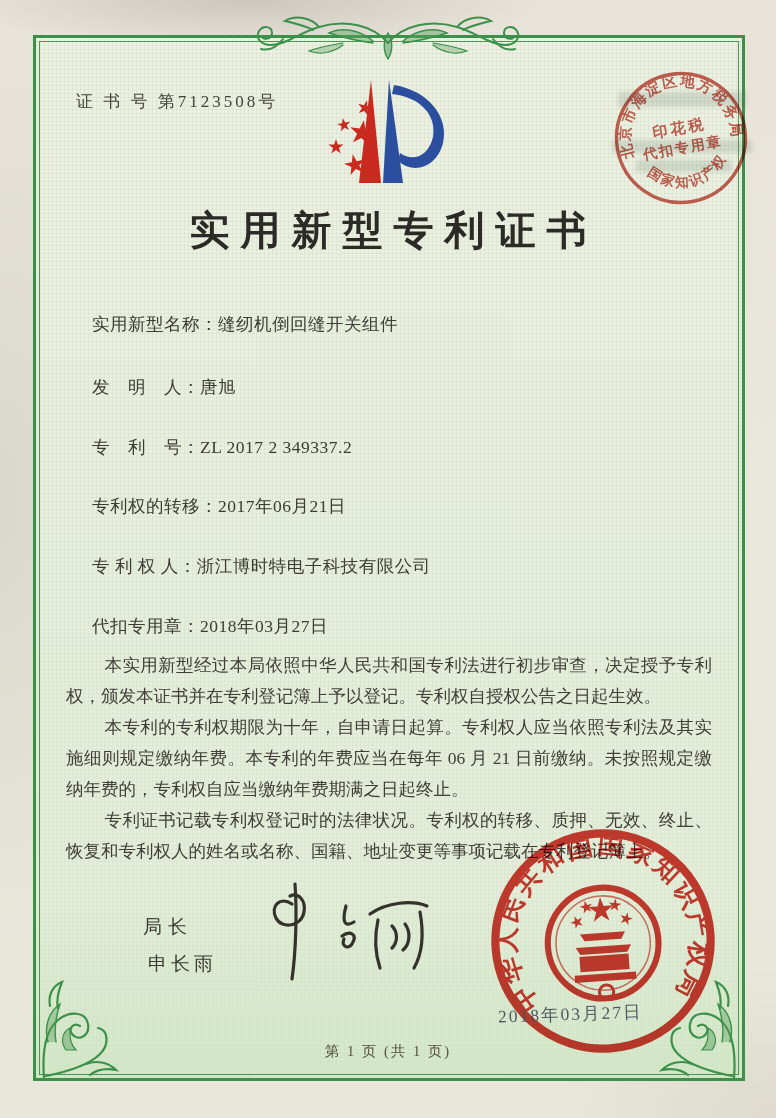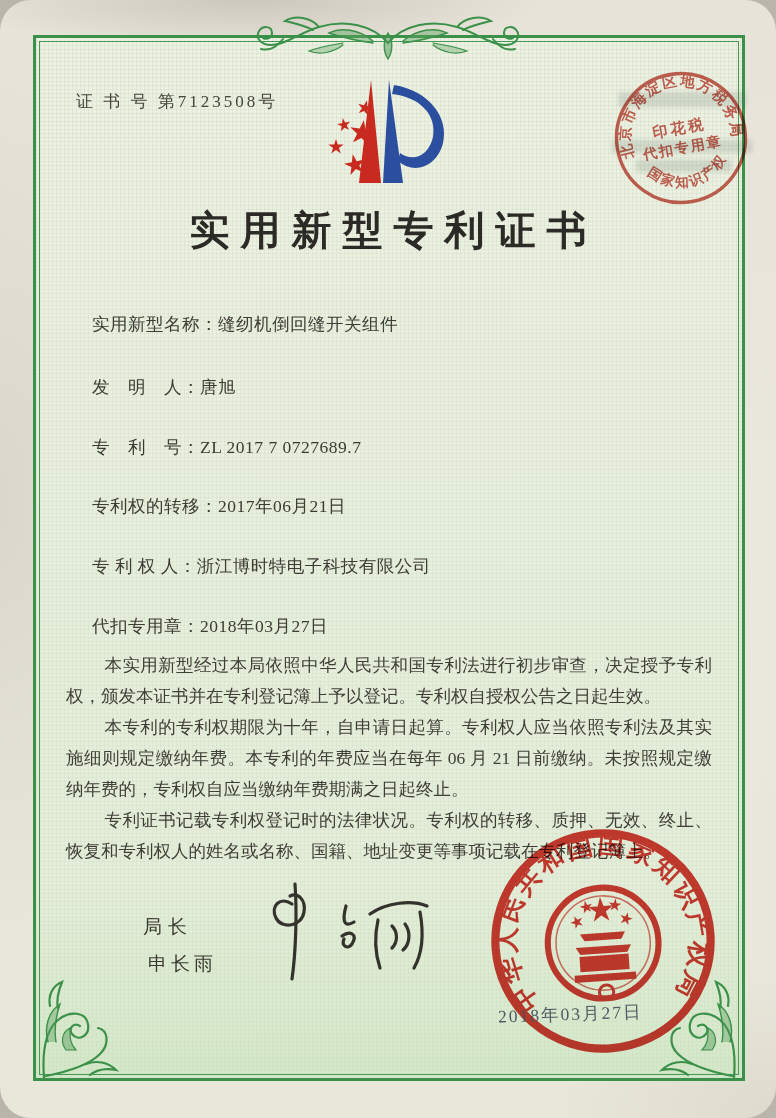--- a/index.html
+++ b/index.html
@@ -4,21 +4,20 @@
 <style>
   html,body{margin:0;padding:0;background:#b9b5ab;}
   .page{
     position:relative;width:776px;height:1118px;overflow:hidden;
     font-family:"Liberation Serif","DejaVu Serif",serif;
     background:
       radial-gradient(ellipse 420px 70px at 32% 0%, rgba(95,90,78,.20), transparent 70%),
       radial-gradient(ellipse 260px 600px at 0% 45%, rgba(120,114,98,.14), transparent 75%),
       radial-gradient(ellipse 300px 200px at 100% 100%, rgba(120,114,98,.10), transparent 75%),
       linear-gradient(180deg,#e7e3d9 0%,#eae7dd 45%,#e9e6da 100%);
-    border-radius: 31px;
   }
   
   .frame{
     position:absolute;left:33px;top:35px;width:712px;height:1046px;
     border:3px solid #3b9149;box-sizing:border-box;
     background:
       linear-gradient(180deg, rgba(238,240,228,0) 0%, rgba(214,232,202,.40) 82%, rgba(198,226,186,.65) 100%),
       repeating-linear-gradient(0deg, rgba(108,168,108,.10) 0 1px, transparent 1px 4px),
       repeating-linear-gradient(90deg, rgba(108,168,108,.10) 0 1px, transparent 1px 4px),
       linear-gradient(#eef0e3,#eef0e3);
@@ -115,21 +114,21 @@
     <polygon points="63,10 73,113 51,113" fill="#c92a1f"></polygon>
     <polygon points="81,10 95,113 75,113" fill="#2b4f9e"></polygon>
     <path d="M86,15 C122,21 141,48 135,73 C129,97 106,105 90,91 L92,83 C106,93 121,85 125,67 C129,45 112,27 84,24 Z" fill="#2b4f9e"></path>
   </svg>
 
   <div class="title">实用新型专利证书</div>
 
   <div class="fields">
     <div class="field-row fr0"><span>实用新型名称：</span><span>缝纫机倒回缝开关组件</span></div>
     <div class="field-row fr1"><span>发　明　人：</span><span>唐旭</span></div>
-    <div class="field-row fr2"><span>专　利　号：</span><span>ZL 2017 7 0727689.7</span></div>
+    <div class="field-row fr2"><span>专　利　号：</span><span>ZL 2017 2 349337.2</span></div>
     <div class="field-row fr3"><span>专利权的转移：</span><span>2017年06月21日</span></div>
     <div class="field-row fr4"><span>专 利 权 人：</span><span>浙江博时特电子科技有限公司</span></div>
     <div class="field-row fr5"><span>代扣专用章：</span><span>2018年03月27日</span></div>
   </div>
 
   <div class="body-text">
     <p>本实用新型经过本局依照中华人民共和国专利法进行初步审查，决定授予专利权，颁发本证书并在专利登记簿上予以登记。专利权自授权公告之日起生效。</p>
     <p>本专利的专利权期限为十年，自申请日起算。专利权人应当依照专利法及其实施细则规定缴纳年费。本专利的年费应当在每年 06 月 21 日前缴纳。未按照规定缴纳年费的，专利权自应当缴纳年费期满之日起终止。</p>
     <p>专利证书记载专利权登记时的法律状况。专利权的转移、质押、无效、终止、恢复和专利权人的姓名或名称、国籍、地址变更等事项记载在专利登记簿上。</p>
   </div>
@@ -189,14 +188,15 @@
     <text font-size="15" fill="#c5473a" letter-spacing="2" font-family="Liberation Serif, DejaVu Serif, serif" font-weight="bold">
       <textPath href="#stTop" xlink:href="#stTop" startOffset="2">北京市海淀区地方税务局</textPath>
     </text>
     <text font-size="14" fill="#c5473a" letter-spacing="2" font-family="Liberation Serif, DejaVu Serif, serif" font-weight="bold">
       <textPath href="#stBot" xlink:href="#stBot" startOffset="4">国家知识产权局</textPath>
     </text>
     <text x="85" y="80" text-anchor="middle" font-size="15.5" fill="#c5473a" letter-spacing="3" font-family="Liberation Serif, DejaVu Serif, serif" font-weight="bold">印花税</text>
     <text x="85" y="100" text-anchor="middle" font-size="14.5" fill="#c5473a" letter-spacing="2" font-family="Liberation Serif, DejaVu Serif, serif" font-weight="bold">代扣专用章</text>
   </svg>
 
+  <div class="footer">第 1 页 (共 1 页)</div>
 
 </div>
 
 </body></html>

